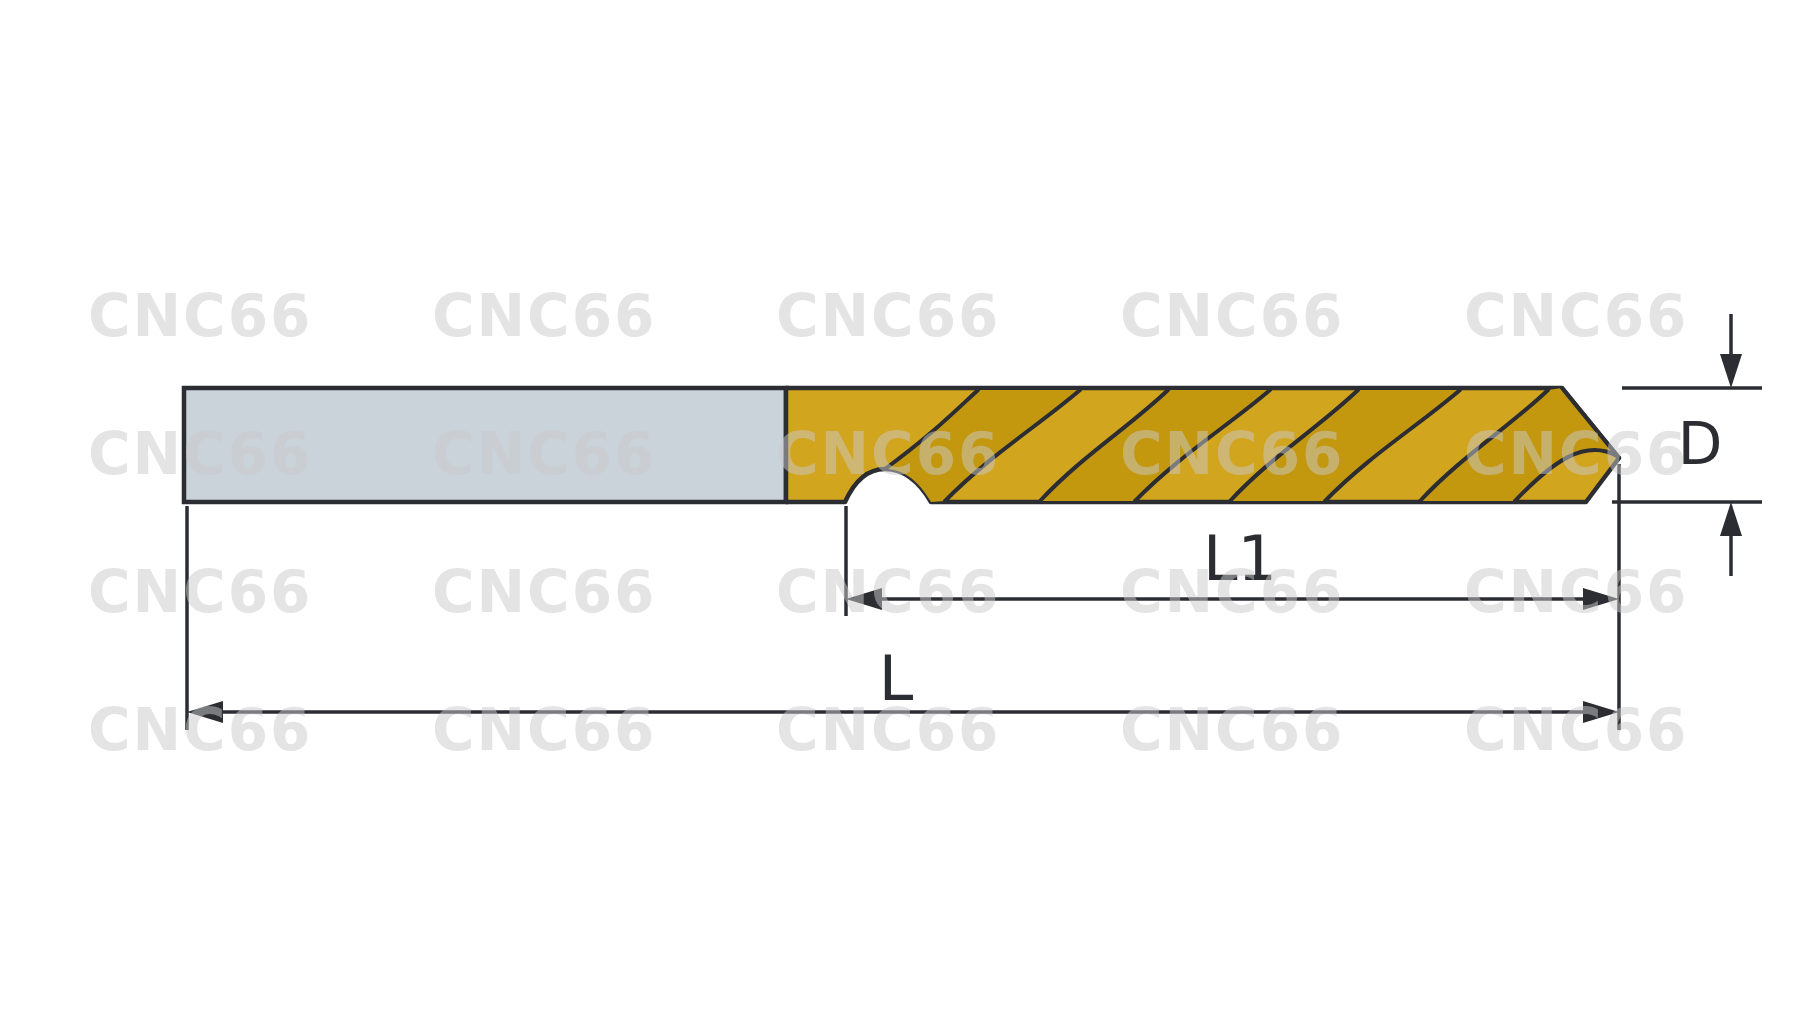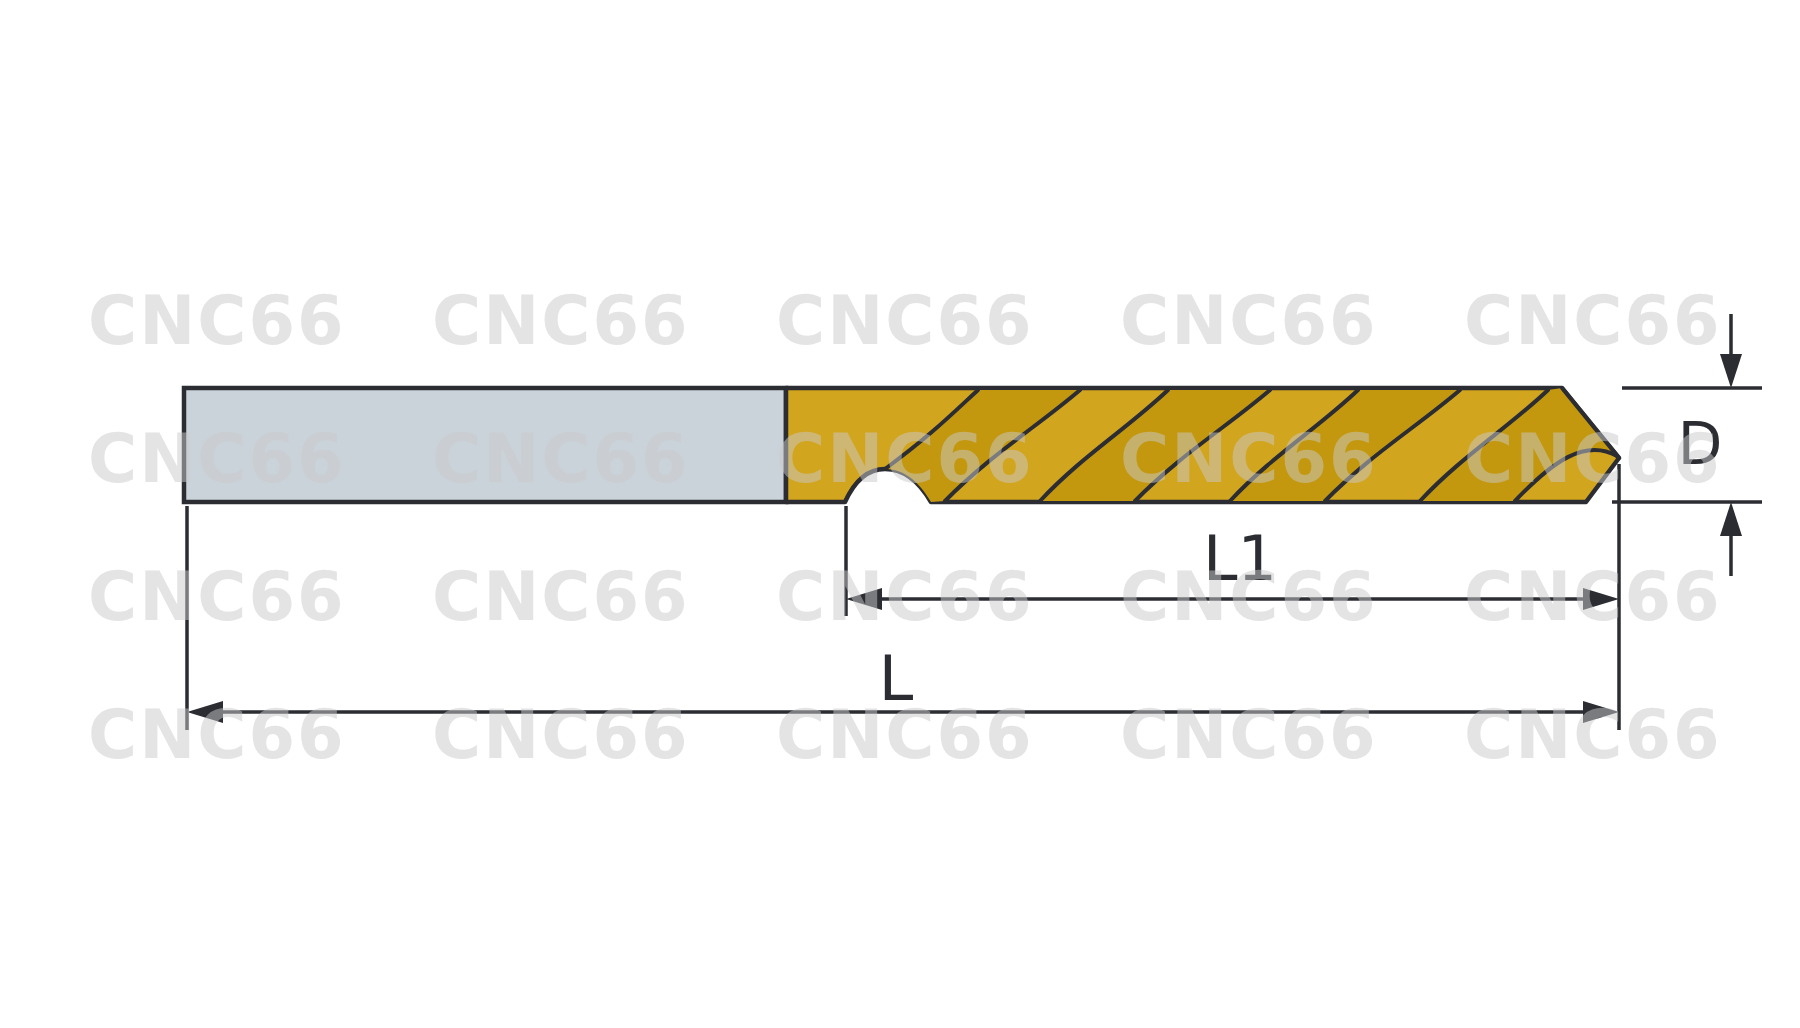--- a/index.html
+++ b/index.html
@@ -7,21 +7,21 @@
     width:1800px;height:1028px;overflow:hidden;
     font-family:"DejaVu Sans","Liberation Sans",sans-serif;
   }
   .canvas{position:relative;width:1800px;height:1028px;background:#ffffff;}
   .canvas svg{position:absolute;left:0;top:0;}
   .wm-layer{position:absolute;left:0;top:0;width:1800px;height:1028px;pointer-events:none;}
   .wm{
     position:absolute;
     font-family:"DejaVu Sans","Liberation Sans",sans-serif;
     font-weight:800;
-    font-size:67px;
+    font-size:58px;
     letter-spacing:2px;
     color:rgba(201,201,201,0.5);
     white-space:nowrap;
     user-select:none;
   }
   .dim-label{
     font-family:"DejaVu Sans","Liberation Sans",sans-serif;
     font-size:62px;
     fill:#2b2d33;
   }

